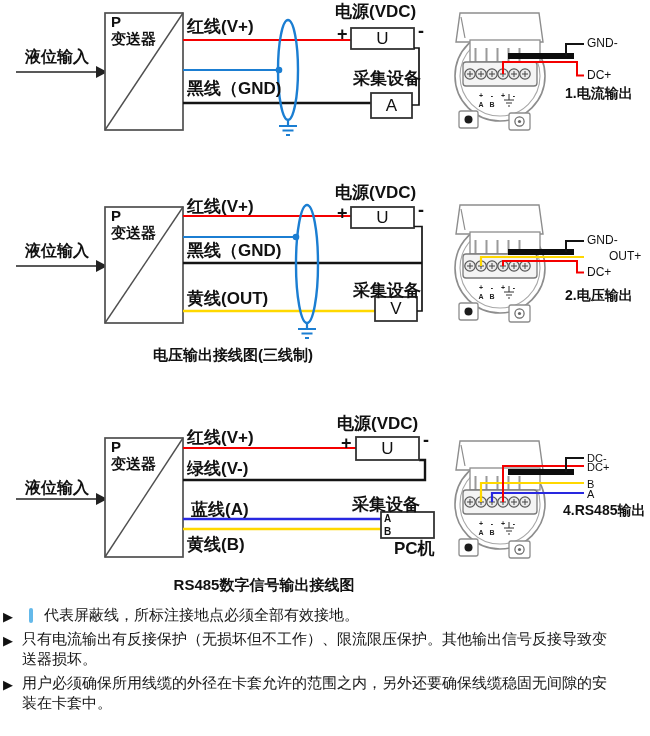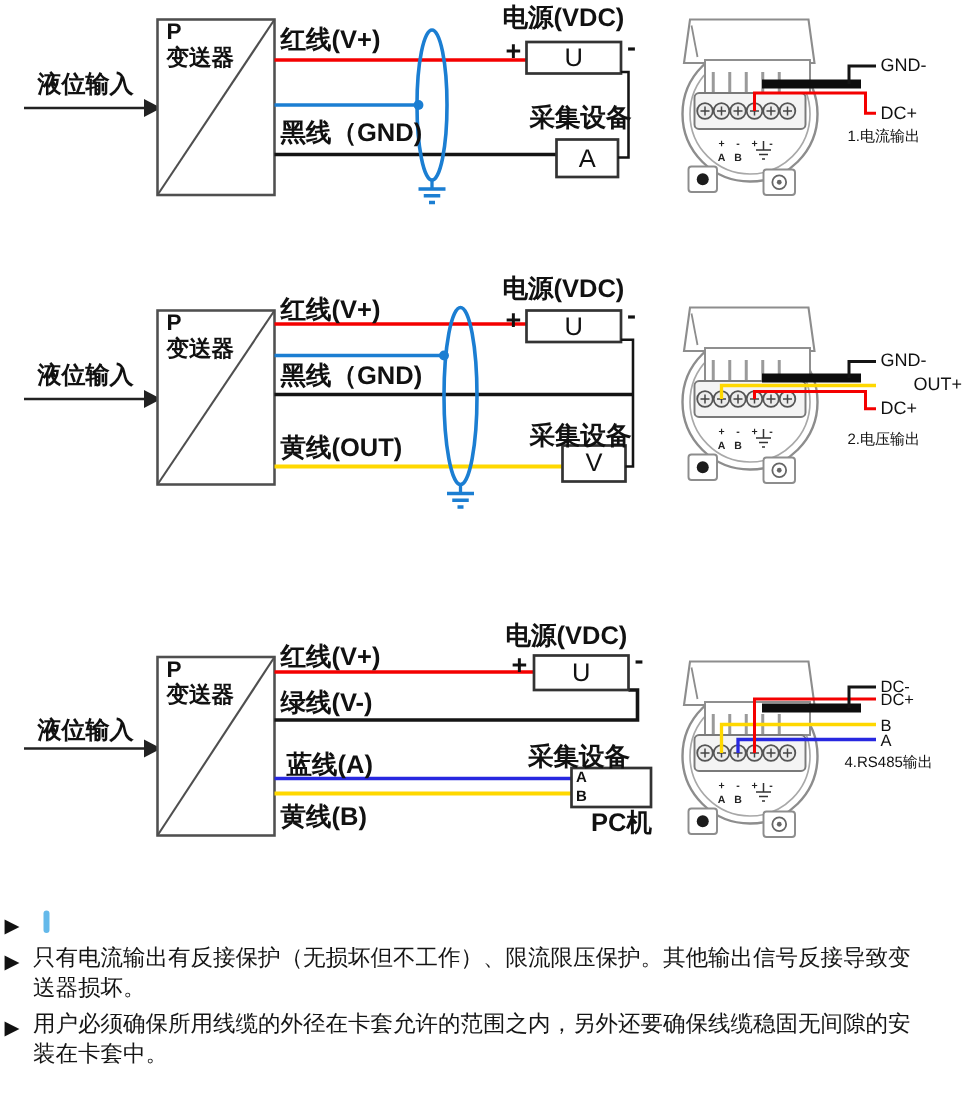--- a/index.html
+++ b/index.html
@@ -9,21 +9,21 @@
   .lbl{position:absolute;white-space:nowrap;color:#111;line-height:1.1;}
   .cn{font-size:16px;font-weight:700;text-align:center;}
   .tx{font-size:15px;font-weight:700;}
   .wire-lbl{font-size:17px;font-weight:700;}
   .pw{font-size:17px;font-weight:700;}
   .sign{font-size:18px;font-weight:700;}
   .unit{font-size:17px;font-weight:400;text-align:center;}
   .caption{font-size:15px;font-weight:700;text-align:center;}
   .term{font-size:12px;font-weight:400;}
   .term.sm{font-size:11px;}
-  .outlbl{font-size:10px;font-weight:400;}
+  .outlbl{font-size:14px;font-weight:700;}
   .port{font-size:10px;font-weight:700;}
   .pcname{font-size:17px;font-weight:700;}
   .notes{position:absolute;left:3px;top:605px;width:606px;}
   .note{position:relative;padding-left:19px;font-size:15px;line-height:20px;margin:0 0 4px 0;color:#151515;}
   .note .tri{position:absolute;left:0;top:2px;font-size:13px;color:#111;}
   .shield-bar{display:inline-block;width:4px;height:15px;background:#64b9ea;border-radius:2px;
               margin:0 11px 0 7px;vertical-align:-3px;}
   svg text{font-family:"Liberation Sans","DejaVu Sans",sans-serif;}
   .tl{font-size:7px;font-weight:700;fill:#222;text-anchor:middle;}
 </style>
@@ -148,49 +148,51 @@
 <div class="lbl tx" style="left:111px;top:225px;">变送器</div>
 <div class="lbl wire-lbl" style="left:187px;top:198px;">红线(V+)</div>
 <div class="lbl wire-lbl" style="left:187px;top:242px;">黑线（GND)</div>
 <div class="lbl wire-lbl" style="left:187px;top:290px;">黄线(OUT)</div>
 <div class="lbl pw" style="left:335px;top:184px;">电源(VDC)</div>
 <div class="lbl sign" style="left:337px;top:204px;">+</div>
 <div class="lbl sign" style="left:418px;top:201px;">-</div>
 <div class="lbl unit" style="left:351px;top:209px;width:63px;">U</div>
 <div class="lbl pw" style="left:353px;top:282px;">采集设备</div>
 <div class="lbl unit" style="left:375px;top:300px;width:42px;">V</div>
+<div class="lbl caption" style="left:128px;top:347px;width:210px;">电压输出接线图(三线制)</div>
 <div class="lbl term" style="left:587px;top:234px;">GND-</div>
 <div class="lbl term" style="left:609px;top:250px;">OUT+</div>
 <div class="lbl term" style="left:587px;top:266px;">DC+</div>
 <div class="lbl outlbl" style="left:565px;top:288px;">2.电压输出</div>
 
 <div class="lbl cn" style="left:25px;top:479px;">液位输入</div>
 <div class="lbl tx" style="left:111px;top:439px;">P</div>
 <div class="lbl tx" style="left:111px;top:456px;">变送器</div>
 <div class="lbl wire-lbl" style="left:187px;top:429px;">红线(V+)</div>
 <div class="lbl wire-lbl" style="left:187px;top:460px;">绿线(V-)</div>
 <div class="lbl wire-lbl" style="left:191px;top:501px;">蓝线(A)</div>
 <div class="lbl wire-lbl" style="left:187px;top:536px;">黄线(B)</div>
 <div class="lbl pw" style="left:337px;top:415px;">电源(VDC)</div>
 <div class="lbl sign" style="left:341px;top:434px;">+</div>
 <div class="lbl sign" style="left:423px;top:431px;">-</div>
 <div class="lbl unit" style="left:356px;top:440px;width:63px;">U</div>
 <div class="lbl pw" style="left:352px;top:496px;">采集设备</div>
 <div class="lbl port" style="left:384px;top:513px;">A</div>
 <div class="lbl port" style="left:384px;top:526px;">B</div>
 <div class="lbl pcname" style="left:394px;top:540px;">PC机</div>
+<div class="lbl caption" style="left:149px;top:577px;width:230px;">RS485数字信号输出接线图</div>
 <div class="lbl term sm" style="left:587px;top:452px;">DC-</div>
 <div class="lbl term sm" style="left:587px;top:461px;">DC+</div>
 <div class="lbl term sm" style="left:587px;top:478px;">B</div>
 <div class="lbl term sm" style="left:587px;top:488px;">A</div>
 <div class="lbl outlbl" style="left:563px;top:503px;">4.RS485输出</div>
 
 <div class="notes">
   <div class="note">
-    <span class="tri">▶</span><span class="shield-bar"></span>
+    <span class="tri">▶</span><span class="shield-bar"></span><span>代表屏蔽线，所标注接地点必须全部有效接地。</span>
   </div>
   <div class="note">
     <span class="tri">▶</span><span>只有电流输出有反接保护（无损坏但不工作）、限流限压保护。其他输出信号反接导致变送器损坏。</span>
   </div>
   <div class="note">
     <span class="tri">▶</span><span>用户必须确保所用线缆的外径在卡套允许的范围之内，另外还要确保线缆稳固无间隙的安装在卡套中。</span>
   </div>
 </div>
 
 </div>

